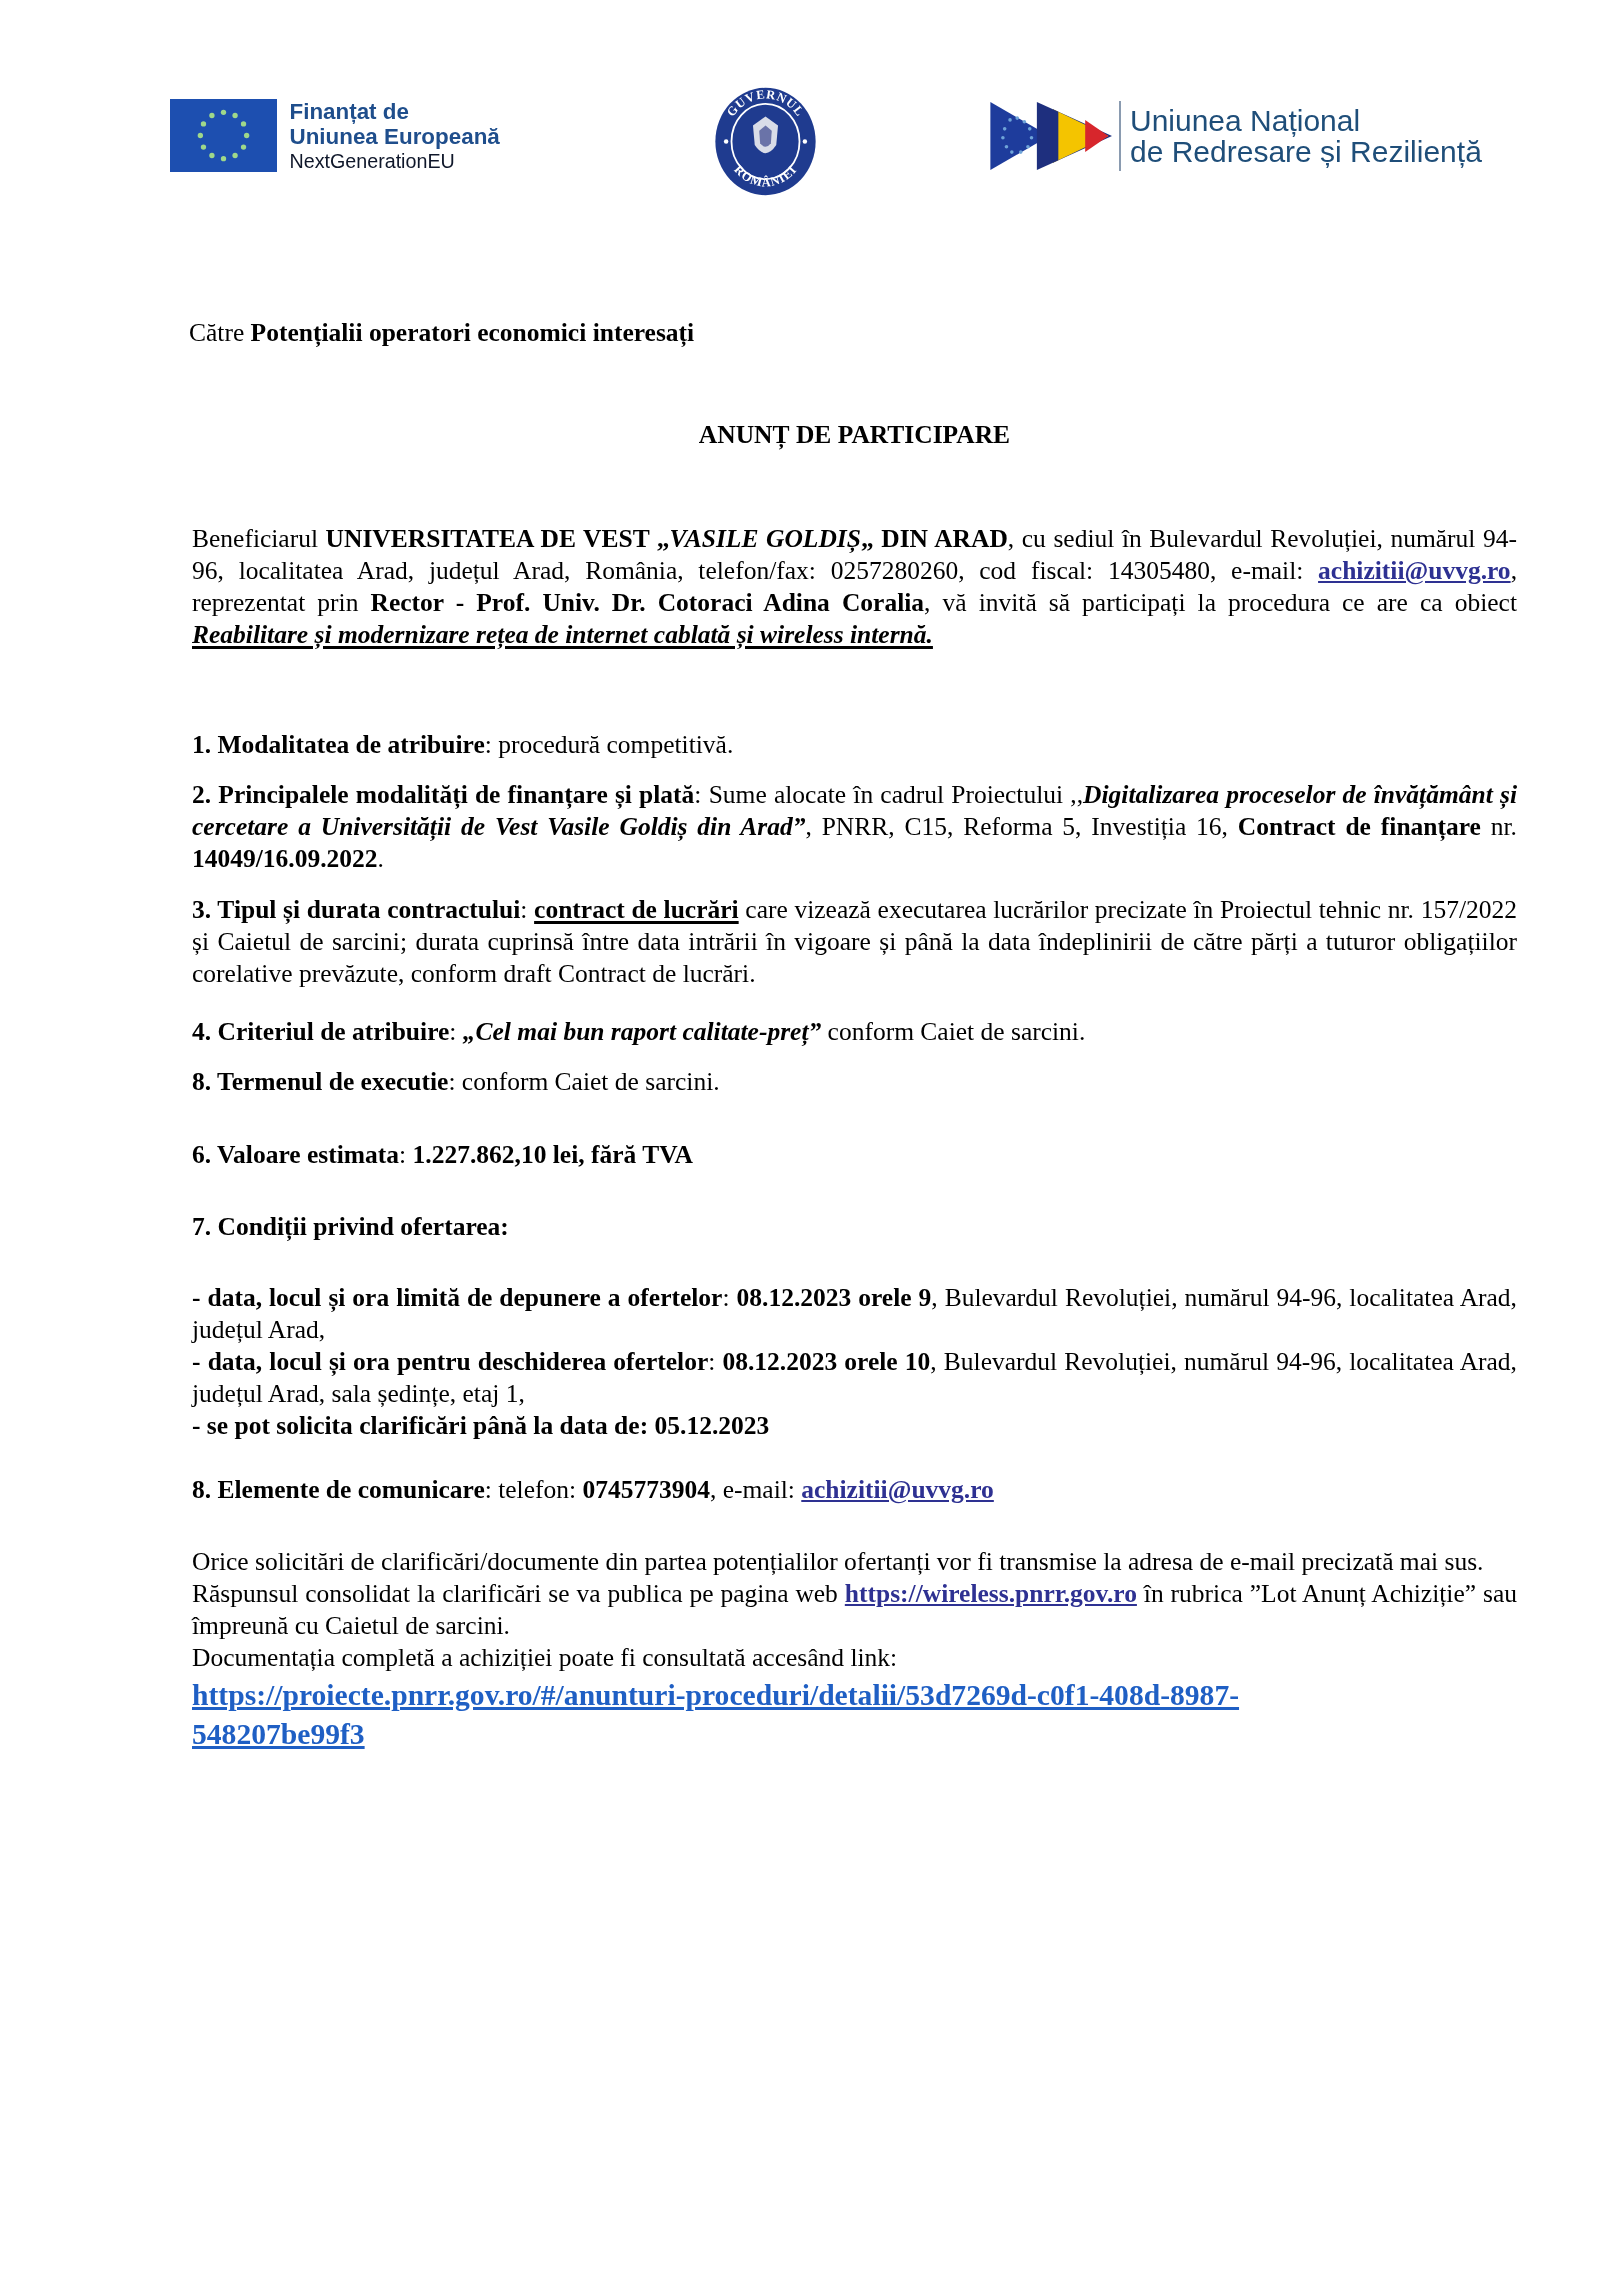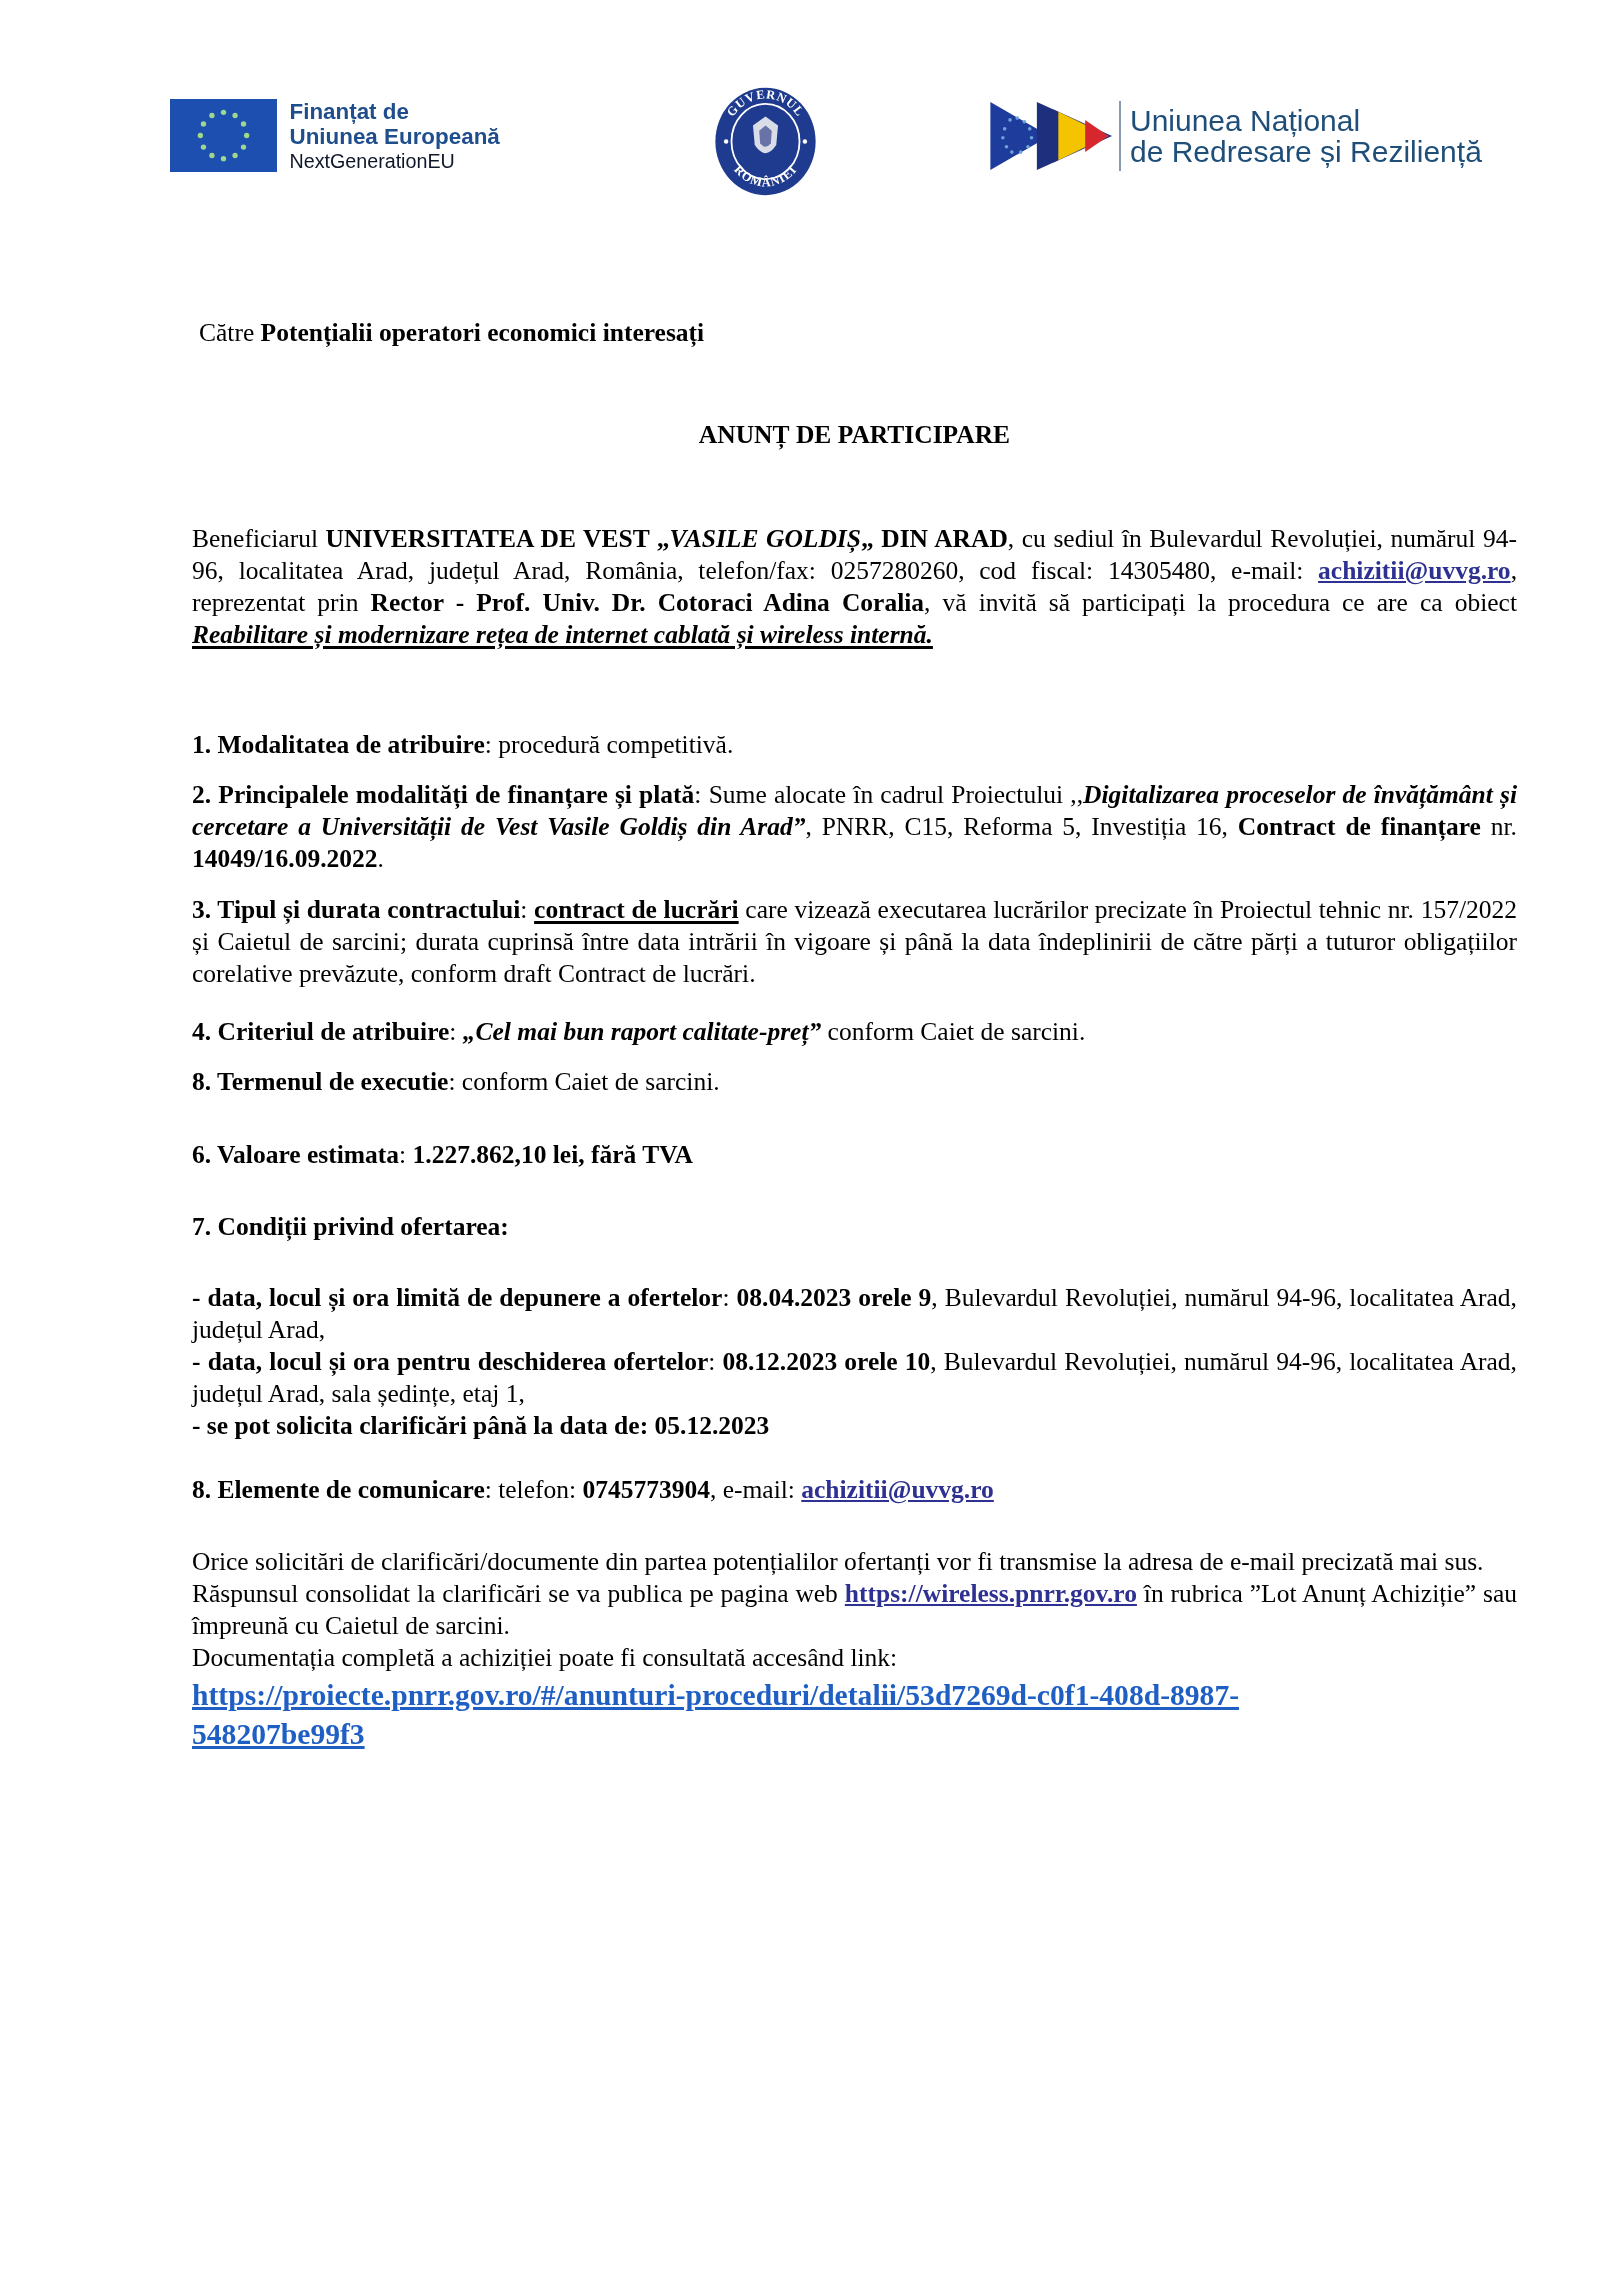--- a/index.html
+++ b/index.html
@@ -105,21 +105,21 @@
       <polygon points="112,22 112,58 138,40" fill="#d7262c"></polygon>
     </svg>
   </div>
   <div class="pnrr-divider"></div>
   <div class="pnrr-text">
     <div>Uniunea Național</div>
     <div>de Redresare și Reziliență</div>
   </div>
 </div>
 
-<div class="doc" style="left:199px; top:317px;">
+<div class="doc" style="left:189px; top:317px;">
   <span>Către </span><span class="b">Potențialii operatori economici interesați</span>
 </div>
 
 <div class="doc center b" style="top:419px;">ANUNȚ DE PARTICIPARE</div>
 
 <div class="p" style="top:523px;">
   <span>Beneficiarul </span><span class="b">UNIVERSITATEA DE VEST „</span><span class="b i">VASILE GOLDIȘ</span><span class="b">„ DIN ARAD</span><span>, cu sediul în Bulevardul Revoluției, numărul 94-96, localitatea Arad, județul Arad, România, telefon/fax: 0257280260, cod fiscal: 14305480, e-mail: </span><a class="b">achizitii@uvvg.ro</a><span>, reprezentat prin </span><span class="b">Rector - Prof. Univ. Dr. Cotoraci Adina Coralia</span><span>, vă invită să participați la procedura ce are ca obiect </span><span class="b i thick-u">Reabilitare și modernizare rețea de internet cablată și wireless internă.</span>
 </div>
 
 <div class="p" style="top:729px;">
@@ -145,21 +145,21 @@
 <div class="p" style="top:1139px;">
   <span class="b">6. Valoare estimata</span><span>: </span><span class="b">1.227.862,10 lei, fără TVA</span>
 </div>
 
 <div class="p" style="top:1211px;">
   <span class="b">7. Condiții privind ofertarea:</span>
 </div>
 
 <div class="p" style="top:1282px; text-align:left;">
   <div style="text-align:justify;">
-    <span class="b">- data, locul și ora limită de depunere a ofertelor</span><span>: </span><span class="b">08.04.2023 orele 9</span><span>, Bulevardul Revoluției, numărul 94-96, localitatea Arad, județul Arad,</span>
+    <span class="b">- data, locul și ora limită de depunere a ofertelor</span><span>: </span><span class="b">08.12.2023 orele 9</span><span>, Bulevardul Revoluției, numărul 94-96, localitatea Arad, județul Arad,</span>
   </div>
   <div style="text-align:justify;">
     <span class="b">- data, locul și ora pentru deschiderea ofertelor</span><span>: </span><span class="b">08.12.2023 orele 10</span><span>, Bulevardul Revoluției, numărul 94-96, localitatea Arad, județul Arad, sala ședințe, etaj 1,</span>
   </div>
   <div>
     <span class="b">- se pot solicita clarificări până la data de</span><span class="b">: </span><span class="b">05.12.2023</span><span></span>
   </div>
 </div>
 
 <div class="p" style="top:1474px;">

